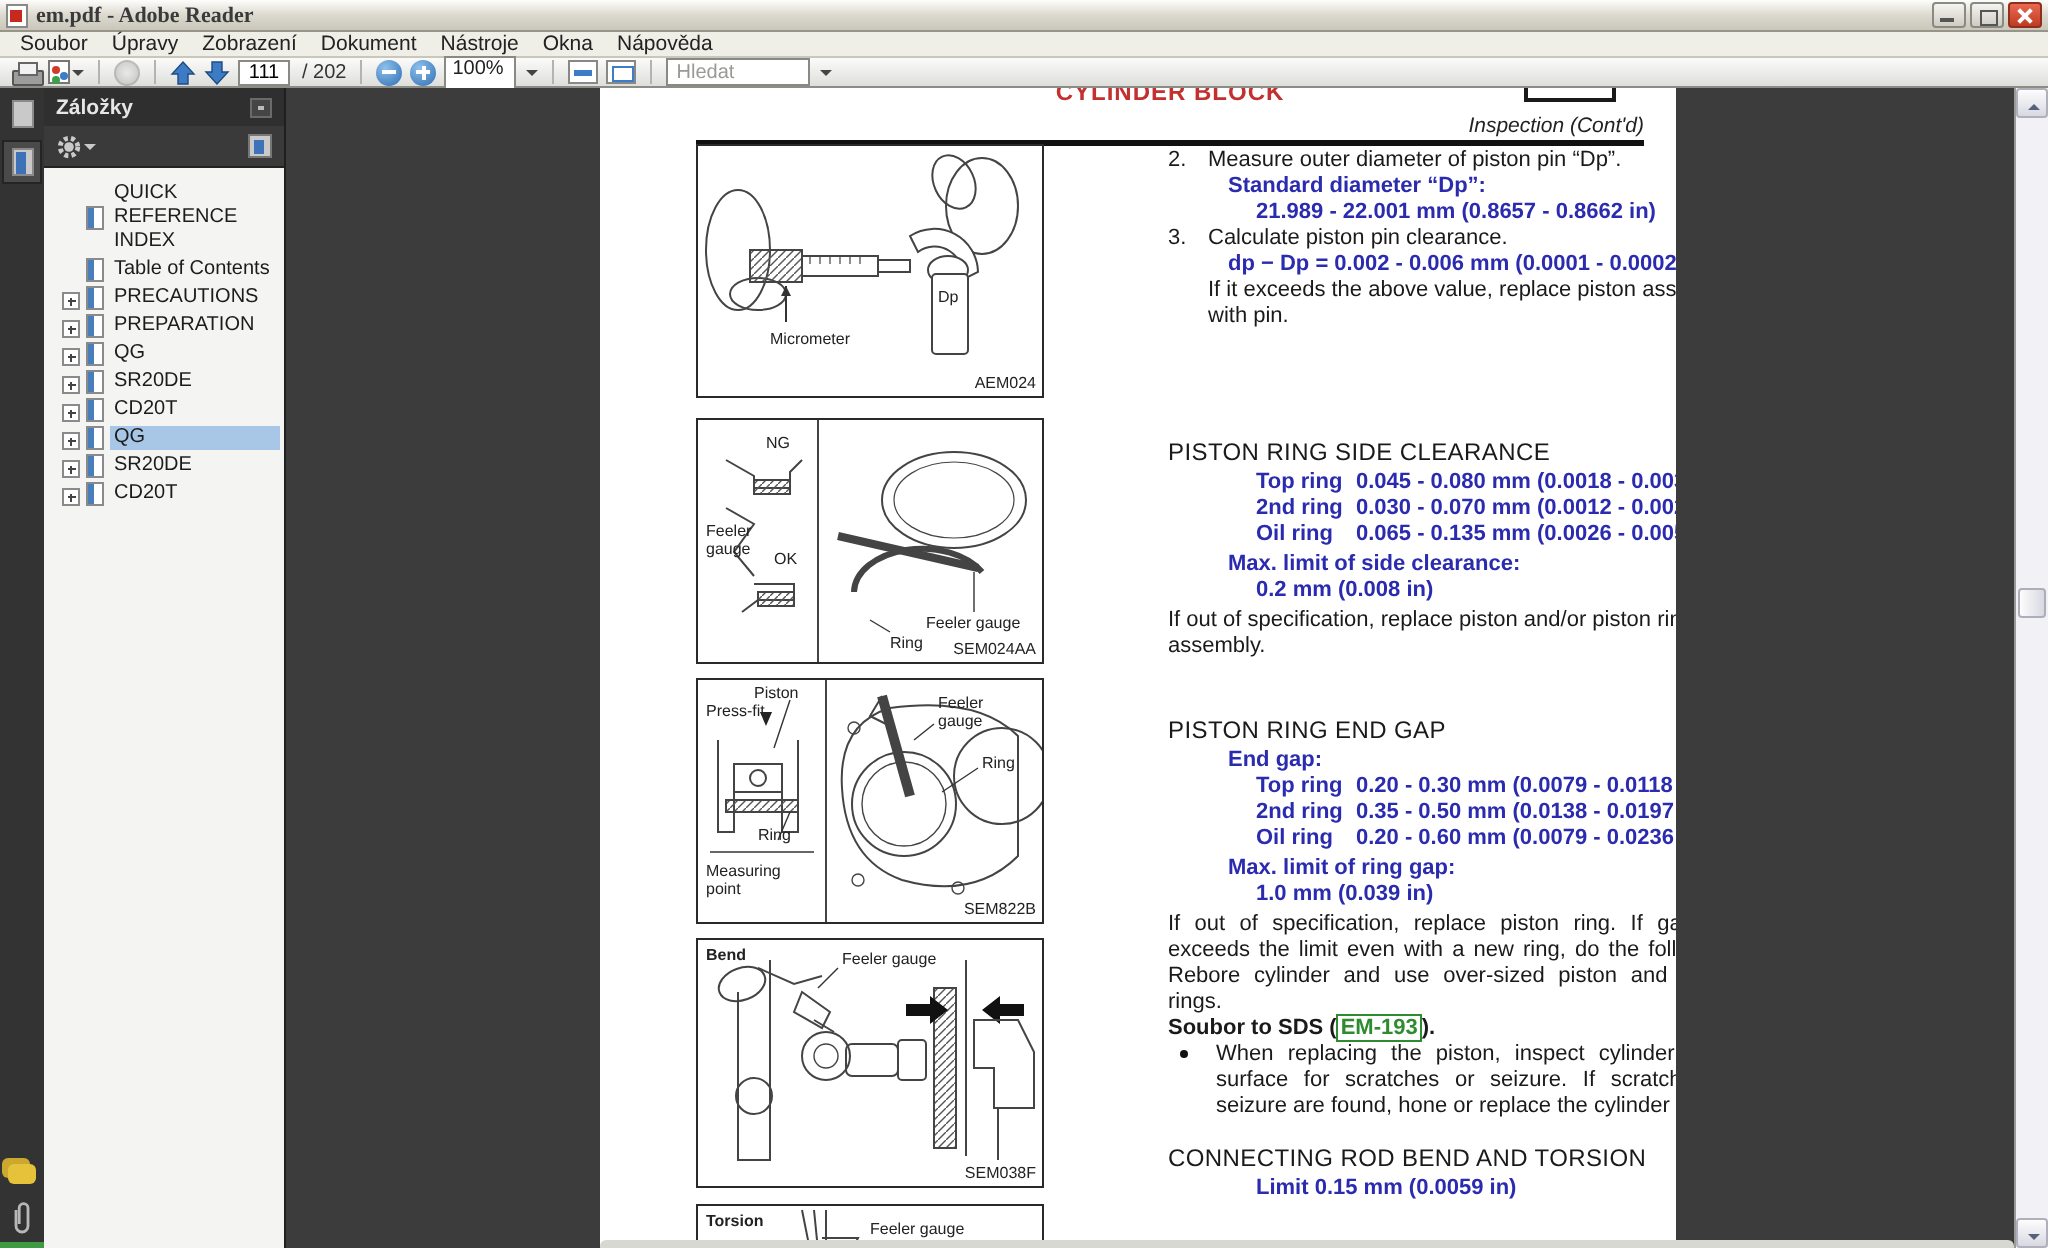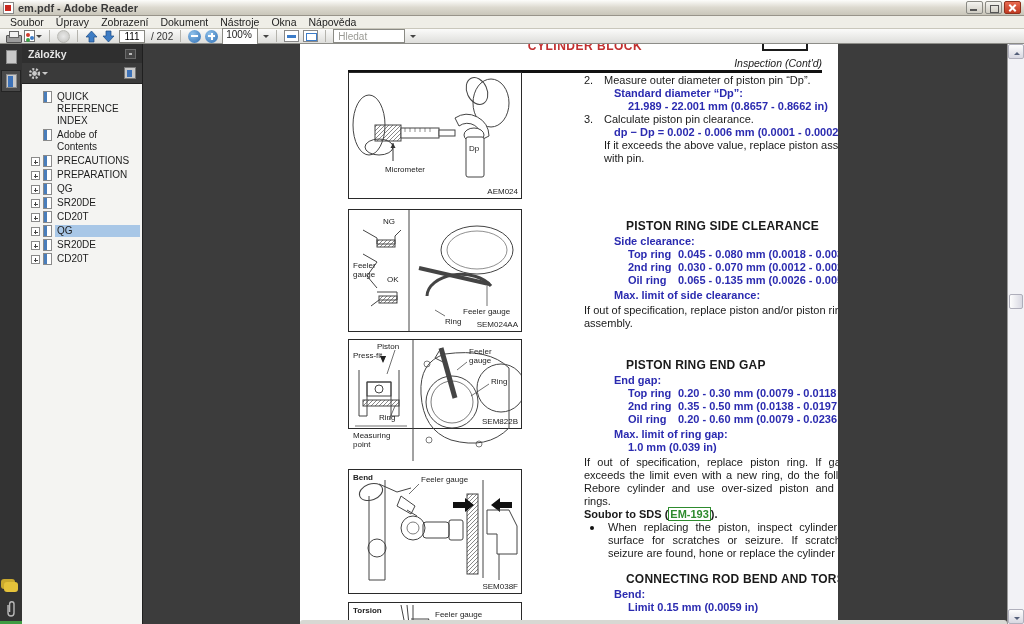--- a/index.html
+++ b/index.html
@@ -5,21 +5,21 @@
   * { box-sizing: border-box; margin: 0; padding: 0; }
   html,body { width:1024px; height:624px; overflow:hidden; }
   body { font-family:"Liberation Sans", sans-serif; background:#3c3c3c; position:relative; font-size:11px; }
 
   
   .titlebar { position:absolute; left:0; top:0; width:1024px; height:16px;
     background:linear-gradient(#fdfdfb,#dcd9cf 50%,#c9c6ba); border-bottom:1px solid #98948a;
     display:flex; align-items:center; padding:0 3px; }
   .app-icon { width:11px; height:12px; background:#fff; border:1px solid #888; position:relative; margin-right:4px; flex:0 0 auto; }
   .app-icon::after { content:""; position:absolute; left:1px; top:2px; width:6px; height:6px; background:#c8281e; }
-  .titlebar .ttext { font-size:11px; font-weight:bold; color:#3a3a3a; flex:1; }
+  .titlebar .ttext { font-size:11px; font-weight:bold; color:#3a3a3a; flex:1;font-family:Liberation Serif, serif; }
   .winbtns { display:flex; gap:2px; }
   .winbtn { width:17px; height:13px; border:1px solid #8a8a84; border-radius:2px;
     background:linear-gradient(#f4f4f0,#cfccc2); position:relative; }
   .winbtn.close { background:linear-gradient(#e86a50,#c03a22); border-color:#90301c; }
   .winbtn.min::after { content:""; position:absolute; left:3px; bottom:2px; width:7px; height:2px; background:#555; }
   .winbtn.restore::after { content:""; position:absolute; left:4px; top:3px; width:7px; height:6px; border:1px solid #555; }
   .winbtn.close::after, .winbtn.close::before { content:""; position:absolute; left:3px; top:5px; width:9px; height:2px; background:#fff; }
   .winbtn.close::after { transform:rotate(45deg); } .winbtn.close::before { transform:rotate(-45deg); }
 
   
@@ -71,21 +71,21 @@
     display:flex; align-items:center; padding:0 6px; }
   .bmheader .spacer { flex:1; }
   .bmhbtn { width:11px; height:10px; border:1px solid #6a6a6a; background:#454545; position:relative; }
   .bmhbtn::after { content:""; position:absolute; left:3px; top:3px; width:3px; height:2px; background:#bbb; }
   .bmtools { height:21px; background:#3a3a3a; border-bottom:1px solid #222; display:flex; align-items:center; padding:0 6px; }
   .gearwrap { display:flex; align-items:center; }
   .bmtools .spacer { flex:1; }
   .expand-ic { width:12px; height:12px; background:#c9c9c9; border:1px solid #777; position:relative; }
   .expand-ic::after { content:""; position:absolute; left:2px; top:2px; width:5px; height:7px; background:#3d72b8; }
   .bmlist { padding-top:6px; }
-  .bmrow { display:flex; align-items:flex-start; padding:1px 2px 1px 9px; min-height:14px; position:relative; }
+  .bmrow { display:flex; align-items:center; padding:1px 2px 1px 9px; min-height:14px; position:relative; }
   .bmrow .plusbox { width:9px; height:9px; border:1px solid #8a8a8a; background:#fff; position:relative; margin:2px 3px 0 0; flex:0 0 auto; }
   .bmrow .plusbox::before { content:""; position:absolute; left:1.5px; top:3.5px; width:4px; height:1px; background:#444; }
   .bmrow .plusbox::after { content:""; position:absolute; left:3px; top:2px; width:1px; height:4px; background:#444; }
   .bmrow .noplus { width:12px; flex:0 0 auto; }
   .bm-icon { width:9px; height:12px; background:#fff; border:1px solid #8a8a8a; position:relative; margin:0 3px 0 0; flex:0 0 auto; }
   .bm-icon::after { content:""; position:absolute; left:0; top:0; width:3px; height:10px; background:#4a7ebb; }
   .bmrow .lbl { font-size:10px; color:#1c1c1c; line-height:12px; padding:0 2px; }
   .bmrow.sel .lbl { background:#a8c7e7; display:block; width:100%; }
 
   
@@ -100,35 +100,35 @@
   .psub { position:absolute; right:0; top:13px; font-size:10.5px; font-style:italic; color:#222; }
   .prule { position:absolute; left:0; top:26px; width:474px; height:2.5px; background:#111; }
 
   
   .fig { position:absolute; left:0; width:174px; border:1px solid #2a2a2a; background:#fff; }
   .fig svg { display:block; }
   .figlabel { position:absolute; font-size:8px; color:#222; line-height:8.5px; }
   .figcode { position:absolute; right:3px; bottom:2px; font-size:8px; color:#222; }
   .f1 { top:28px; height:127px; }
   .f2 { top:165px; height:123px; }
-  .f3 { top:295px; height:90px; }
+  .f3 { top:295px; height:123px; }
   .f4 { top:425px; height:125px; }
   .f5 { top:558px; height:100px; }
 
   
   .rcol { position:absolute; left:236px; top:30px; width:286px; color:#1a1a1a; }
   .line { font-size:11px; line-height:13px; }
   .step { display:flex; }
   .step .num { width:20px; flex:0 0 auto; }
   .blue { color:#2b2bb0; font-weight:bold; }
   .ind1 { padding-left:30px; }
   .ind2 { padding-left:44px; }
   .specrow { display:flex; padding-left:44px; }
   .specrow .nm { width:50px; flex:0 0 auto; }
-  .shead { font-size:12px; font-weight:bold; letter-spacing:.2px; margin-bottom:2px;margin-left:42px; }
+  .shead { font-size:12px; font-weight:normal; letter-spacing:.2px; margin-bottom:2px; }
   .para { text-align:justify; }
   .boldline { font-weight:bold; }
   .greenlink { color:#2e8b2e; border:1px solid #2e8b2e; padding:0 1px; font-weight:bold; }
   .bullet { display:flex; }
   .bullet .dot { width:24px; flex:0 0 auto; padding-left:6px; }
   .bullet .dot::before { content:""; display:inline-block; width:4px; height:4px; border-radius:50%; background:#111; margin-bottom:1px; }
 
   
   .vscroll { position:absolute; right:0; top:44px; width:17px; height:580px; background:#f2f2f6; border-left:1px solid #9a9a9a; }
   .sbtn { position:absolute; left:0; width:16px; height:15px; background:linear-gradient(#fdfdfd,#d8d8e2); border:1px solid #b0b0bc; border-radius:2px; }
@@ -242,21 +242,21 @@
   </div>
   <div class="bmlist">
     <div class="bmrow">
         <span class="noplus"></span>
         <span class="bm-icon"></span>
         <span class="lbl">QUICK REFERENCE INDEX</span>
       </div>
     <div class="bmrow">
         <span class="noplus"></span>
         <span class="bm-icon"></span>
-        <span class="lbl">Adobe of Contents</span>
+        <span class="lbl">Table of Contents</span>
       </div>
     <div class="bmrow">
         <span class="plusbox"></span>
         <span class="bm-icon"></span>
         <span class="lbl">PRECAUTIONS</span>
       </div>
     <div class="bmrow">
         <span class="plusbox"></span>
         <span class="bm-icon"></span>
         <span class="lbl">PREPARATION</span>
@@ -446,34 +446,34 @@
         <div class="line blue ind1">Standard diameter “Dp”:</div>
         <div class="line blue ind2">21.989 - 22.001 mm (0.8657 - 0.8662 in)</div>
         <div class="step line">
           <span class="num">3.</span>
           <span>Calculate piston pin clearance.</span>
         </div>
         <div class="line blue ind1">dp − Dp = 0.002 - 0.006 mm (0.0001 - 0.0002 in)</div>
         <div class="line" style="padding-left:20px;">If it exceeds the above value, replace piston assembly with pin.</div>
 
         <div class="shead" style="margin-top:54px;">PISTON RING SIDE CLEARANCE</div>
-        <div class="line blue ind1">Side clearance:</div>
         <div class="specrow line blue">
             <span class="nm">Top ring</span>
             <span>0.045 - 0.080 mm (0.0018 - 0.0031 in)</span>
           </div>
         <div class="specrow line blue">
             <span class="nm">2nd ring</span>
             <span>0.030 - 0.070 mm (0.0012 - 0.0028 in)</span>
           </div>
         <div class="specrow line blue">
             <span class="nm">Oil ring</span>
             <span>0.065 - 0.135 mm (0.0026 - 0.0053 in)</span>
           </div>
         <div class="line blue ind1" style="margin-top:2px;">Max. limit of side clearance:</div>
+        <div class="line blue ind2">0.2 mm (0.008 in)</div>
         <div class="line" style="margin-top:2px;">If out of specification, replace piston and/or piston ring assembly.</div>
 
         <div class="shead" style="margin-top:28px;">PISTON RING END GAP</div>
         <div class="line blue ind1">End gap:</div>
         <div class="specrow line blue">
             <span class="nm">Top ring</span>
             <span>0.20 - 0.30 mm (0.0079 - 0.0118 in)</span>
           </div>
         <div class="specrow line blue">
             <span class="nm">2nd ring</span>
@@ -488,21 +488,20 @@
         <div class="line para" style="margin-top:2px;">If out of specification, replace piston ring. If gap still exceeds the limit even with a new ring, do the following. Rebore cylinder and use over-sized piston and piston rings.</div>
         <div class="line boldline">
           <span>Soubor to SDS (</span><span class="greenlink">EM-193</span><span>).</span>
         </div>
         <div class="bullet line para">
           <span class="dot"></span>
           <span>When replacing the piston, inspect cylinder block surface for scratches or seizure. If scratches or seizure are found, hone or replace the cylinder block.</span>
         </div>
 
         <div class="shead" style="margin-top:12px;">CONNECTING ROD BEND AND TORSION</div>
-        <div class="line blue ind1">Bend:</div>
         <div class="line blue ind2">Limit 0.15 mm (0.0059 in)</div>
 
       </div>
     </div>
   </div>
   <div class="bottomband"></div>
 </div>
 
 <div class="vscroll">
   <div class="sbtn up"></div>

